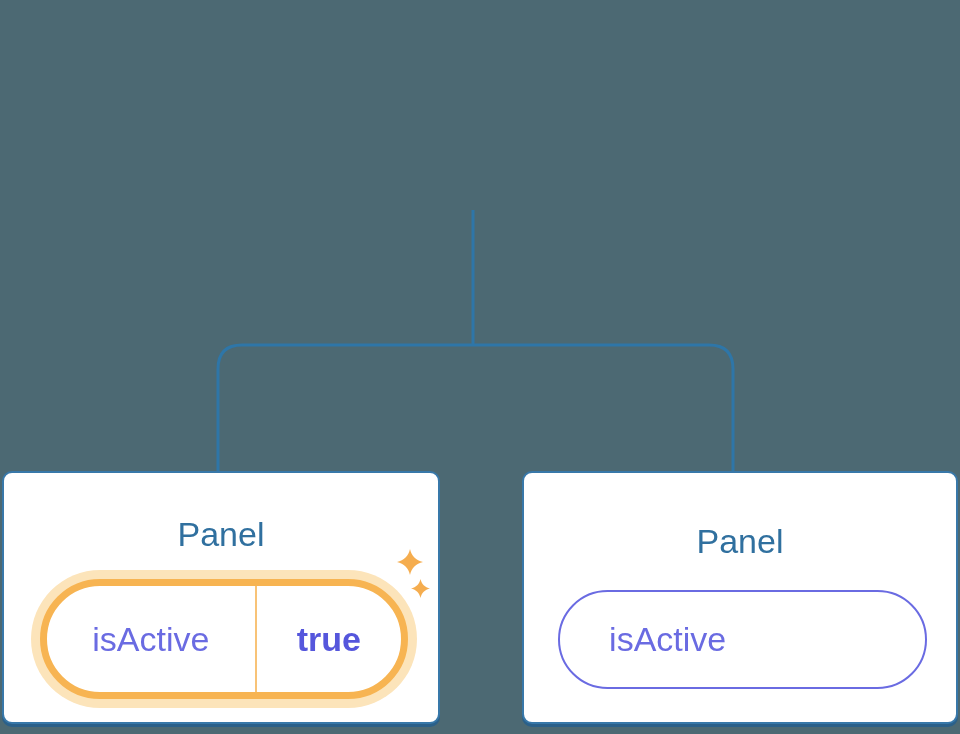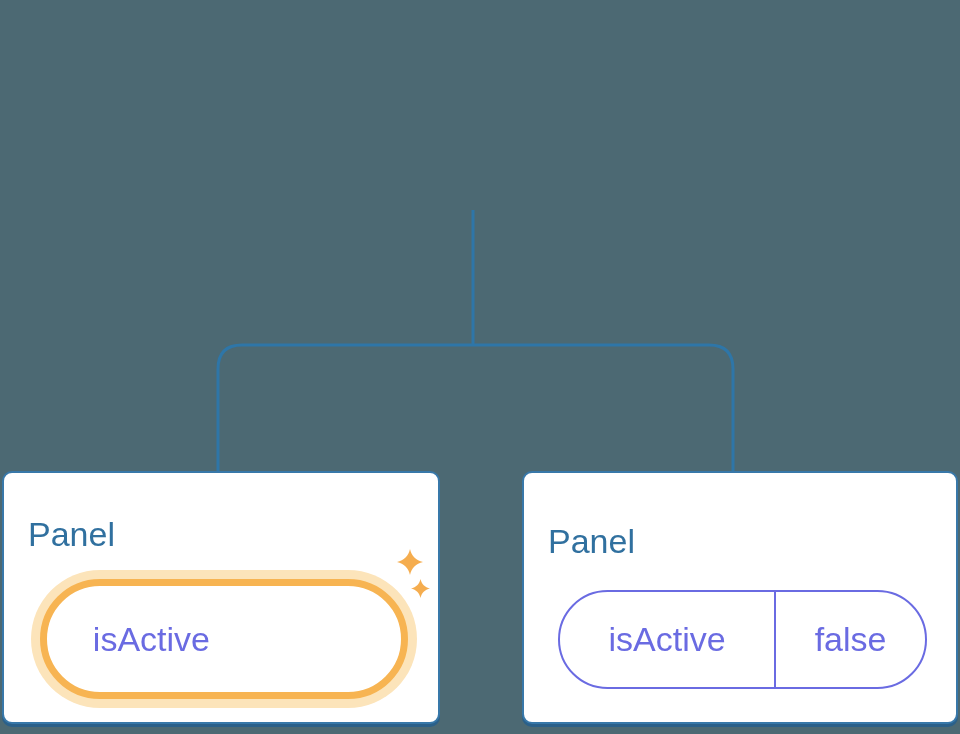--- a/index.html
+++ b/index.html
@@ -52,24 +52,24 @@
     top: 471px;
     height: 253px;
     border-radius: 10px;
   }
   .panel-node.left  { left: 2px;   width: 438px; }
   .panel-node.right { left: 522px; width: 436px; }
   .panel-title {
     position: absolute;
     left: 0;
     width: 100%;
+    text-align: center;
     color: #30709F;
     font-size: 34px;
     font-weight: 500;
-    padding-left: 24px;
   }
   .panel-node.left  .panel-title { top: 42px; }
   .panel-node.right .panel-title { top: 49px; }
   
   .state-pill {
     position: absolute;
     background: #ffffff;
     border-radius: 999px;
     display: flex;
     align-items: stretch;
@@ -126,36 +126,36 @@
     <path d="M473 210 L473 345" fill="none" stroke="#2E76A8" stroke-width="3"></path>
     <path d="M218 473 L218 369 Q218 345 242 345 L709 345 Q733 345 733 369 L733 473" fill="none" stroke="#2E76A8" stroke-width="3"></path>
   </svg>
 
 
   <div class="node panel-node left">
     <div class="panel-title">Panel</div>
 
     <div class="state-pill pill-active">
       <div class="cell key">isActive</div>
+      <div class="cell value">true</div>
     </div>
 
     <span class="sparkle big">
       <svg viewBox="0 0 32 32" width="26" height="26">
         <path d="M16 0C17.8 8.6 23.4 14.2 32 16C23.4 17.8 17.8 23.4 16 32C14.2 23.4 8.6 17.8 0 16C8.6 14.2 14.2 8.6 16 0Z" fill="#F5AD4F"></path>
       </svg>
     </span>
     <span class="sparkle small">
       <svg viewBox="0 0 32 32" width="19" height="19">
         <path d="M16 0C17.8 8.6 23.4 14.2 32 16C23.4 17.8 17.8 23.4 16 32C14.2 23.4 8.6 17.8 0 16C8.6 14.2 14.2 8.6 16 0Z" fill="#F5AD4F"></path>
       </svg>
     </span>
   </div>
 
   <div class="node panel-node right">
     <div class="panel-title">Panel</div>
 
     <div class="state-pill pill-inactive">
       <div class="cell key">isActive</div>
-      <div class="cell value">false</div>
     </div>
   </div>
 
 </div>
 
 </body></html>

